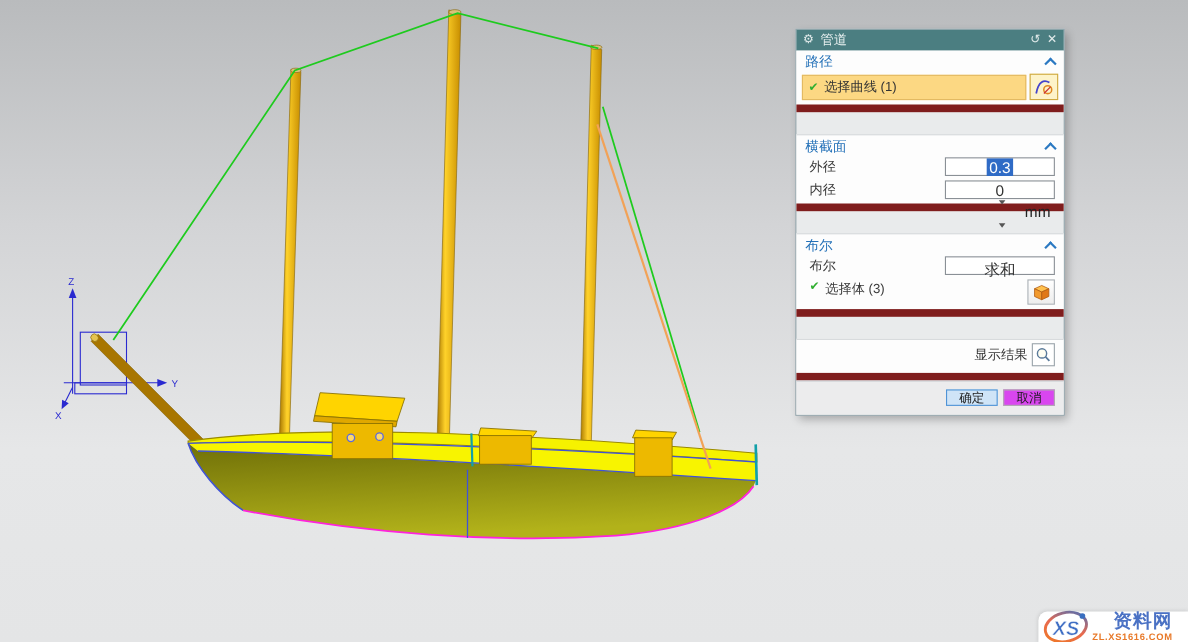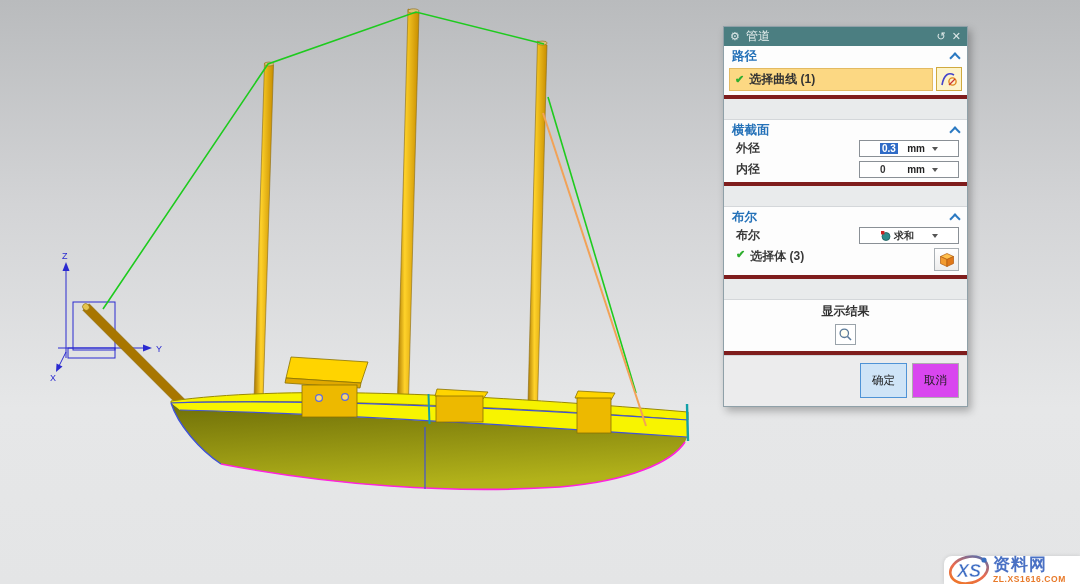--- a/index.html
+++ b/index.html
@@ -17,37 +17,37 @@
     background:#e9ebec; border:1px solid #8fa0a8;
     box-shadow:3px 4px 8px rgba(0,0,0,.28);
     font-size:12px; color:#333;
   }
   .titlebar {
     height:19px; background:#4b7e81; color:#e9f1f1;
     display:flex; align-items:center; gap:6px; padding:0 6px; font-size:12px;
   }
   .titlebar .sp { flex:1; }
   .tb-ico { font-size:11px; line-height:1; color:#dfe9e9; cursor:default; }
-  .section { background:#fdfdfd; border-bottom:4px solid #7f1d1d;font-weight:bold; }
+  .section { background:#fdfdfd; border-bottom:7px solid #7f1d1d; }
   .section + .section { margin-top:20px; border-top:1px solid #d4d7da; }
   .sec-head {
     display:flex; align-items:center; height:20px; padding:0 8px;
     color:#2471b8; font-size:12.5px;
   }
   .chev {
     margin-left:auto; width:8px; height:8px; position:relative; top:2px;
     border-left:2px solid #2b79c2; border-top:2px solid #2b79c2;
     transform:rotate(45deg);
   }
   .row { display:flex; height:21px; padding:0 8px 0 12px; }
   .row .lbl { font-size:12px; color:#3a3a3a; }
   .ctrl {
     margin-left:auto; width:100px; height:17px; background:#fff;
     border:1px solid #8a9096; display:flex; align-items:center;
-    padding:0 20px; font-size:10px; gap:3px;
+    padding:0 3px; font-size:14px; gap:3px;flex-direction:column;
   }
   .ctrl .unit { margin-left:auto; color:#222; }
   .caret { width:0; height:0; border-left:3.5px solid transparent;
     border-right:3.5px solid transparent; border-top:4px solid #555; margin-left:4px; }
   .val-sel { background:#2f6bc6; color:#fff; padding:0 2px; }
   .hl-row { display:flex; align-items:center; gap:3px; margin:1px 5px 4px 5px; }
   .hl {
     flex:1; height:23px; background:#fcd883; border:1px solid #e3ba62;
     display:flex; align-items:center; gap:5px; padding:0 5px;
   }
@@ -58,40 +58,40 @@
   }
   .body-btn {
     width:25px; height:23px; background:linear-gradient(#ffffff,#ededed);
     border:1px solid #aab0b5; display:flex; align-items:center; justify-content:center;
     margin-left:auto;
   }
   .tol-ctrl { margin-left:auto; width:58px; height:17px; background:#fff;
     border:1px solid #8a9096; display:flex; align-items:center;
     justify-content:flex-end; padding:0 4px; font-size:11.5px; }
   .preview-row { display:flex; align-items:center; justify-content:flex-end;
-    gap:4px; padding:3px 8px 6px 8px;flex-direction:column; }
+    gap:4px; padding:3px 8px 6px 8px; }
   .mag-btn { width:21px; height:21px; background:#fff; border:1px solid #9aa3aa;
     display:flex; align-items:center; justify-content:center; }
   .footer {
     background:#ececed; display:flex; justify-content:flex-end; gap:5px;
     padding:7px 8px 8px 8px; border-top:1px solid #d0d3d6;
   }
-  .btn { height:35px; padding:0 11px; font-size:11.5px; display:flex;
+  .btn { height:15px; padding:0 11px; font-size:11.5px; display:flex;
     align-items:center; cursor:default; }
   .btn-ok { background:#cfe4f7; border:1px solid #4f93d6; color:#1c1c1c; }
   .btn-cancel { background:#d946ef; border:1px solid #aeaeae; color:#1c1c1c; }
 
   
   .wm {
     position:absolute; right:0; bottom:0; width:136px; height:28px;
     background:#ffffff; border-radius:8px 0 0 0;
     display:flex; align-items:center; gap:2px; padding:2px 4px 2px 3px;
     box-shadow:0 0 4px rgba(0,0,0,.12);
   }
-  .wm-texts { display:flex; flex-direction:column; line-height:1; }
+  .wm-texts { display:flex; flex-direction:column; line-height:1;align-items:flex-end; }
   .wm-name { font-size:17px; font-weight:bold; color:#4a71c4; letter-spacing:1px; }
   .wm-url { font-size:8.5px; font-weight:bold; color:#e87a2a; letter-spacing:.6px; margin-top:2px; }
 </style>
 </head>
 <body>
 
 <svg width="1080" height="584" viewBox="0 0 1080 584" style="position:absolute;left:0;top:0;">
   <defs>
     <linearGradient id="mastG" x1="0" y1="0" x2="1" y2="0">
       <stop offset="0" stop-color="#a87600"></stop>

